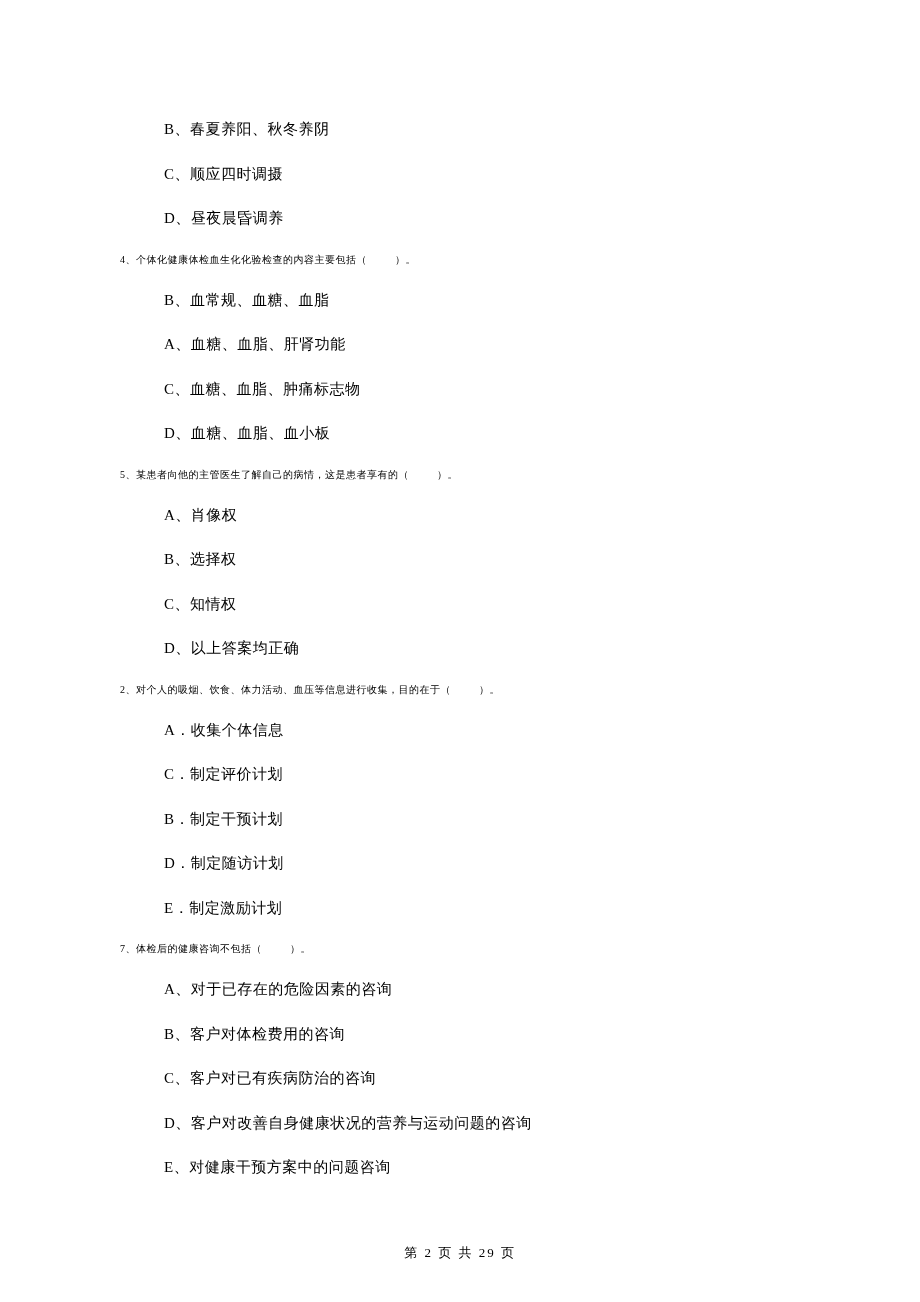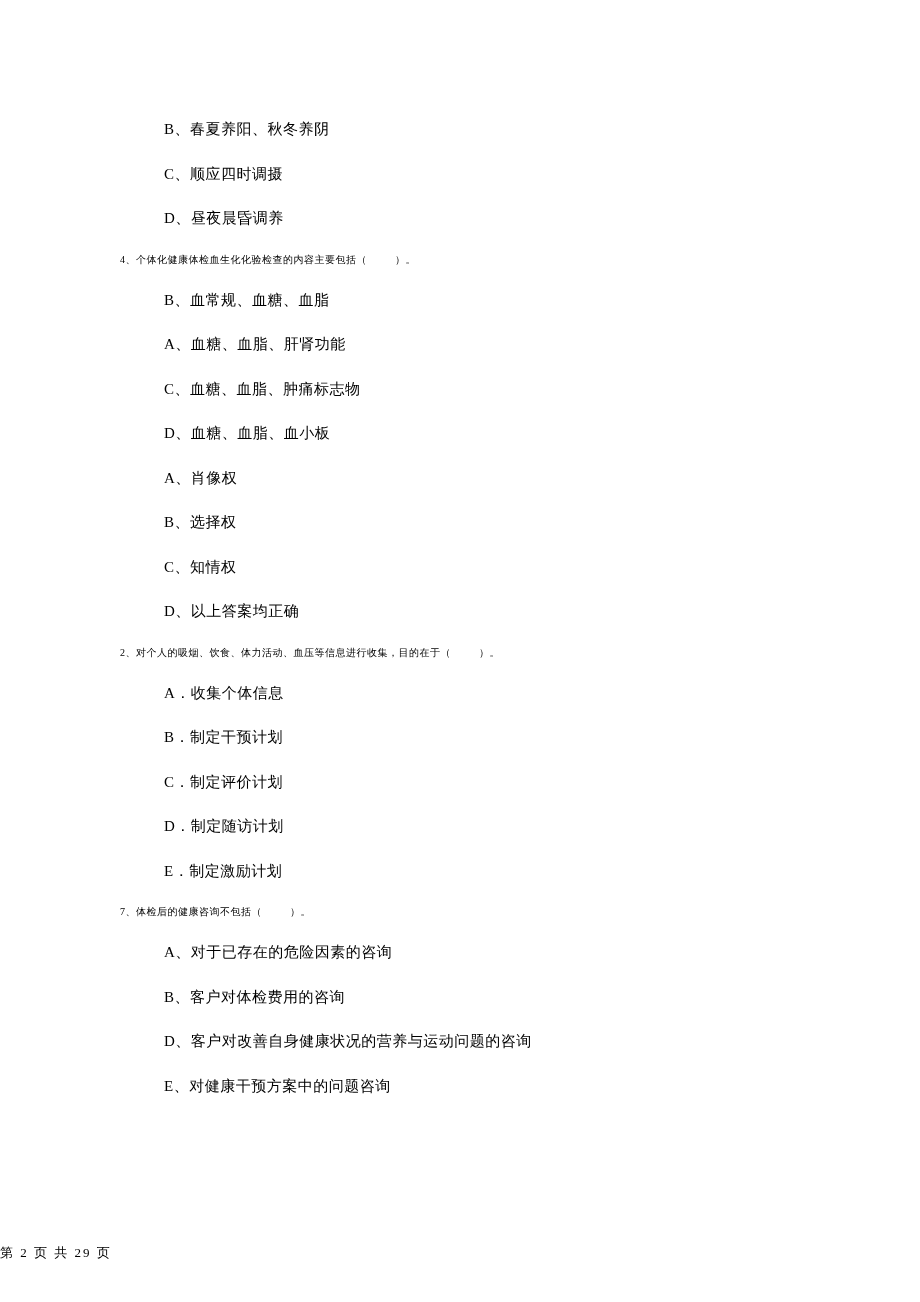--- a/index.html
+++ b/index.html
@@ -32,20 +32,21 @@
       letter-spacing: 0.5px;
     }
     .blank {
       display: inline-block;
       letter-spacing: 4px;
     }
     .footer {
       position: absolute;
       bottom: 40px;
       width: 100%;
+      text-align: center;
       font-size: 13px;
       letter-spacing: 2px;
     }
   </style>
 </head>
 <body>
 
 <div class="page">
 
   <div class="option">B、春夏养阳、秋冬养阴</div>
@@ -53,37 +54,41 @@
   <div class="option">D、昼夜晨昏调养</div>
 
   <div class="question">
     <span>4、个体化健康体检血生化化验检查的内容主要包括（</span><span class="blank">　　</span><span>）。</span>
   </div>
   <div class="option">B、血常规、血糖、血脂</div>
   <div class="option">A、血糖、血脂、肝肾功能</div>
   <div class="option">C、血糖、血脂、肿痛标志物</div>
   <div class="option">D、血糖、血脂、血小板</div>
 
+  <div class="question">
+    <span>5、某患者向他的主管医生了解自己的病情，这是患者享有的（</span><span class="blank">　　</span><span>）。</span>
+  </div>
   <div class="option">A、肖像权</div>
   <div class="option">B、选择权</div>
   <div class="option">C、知情权</div>
   <div class="option">D、以上答案均正确</div>
 
   <div class="question">
     <span>2、对个人的吸烟、饮食、体力活动、血压等信息进行收集，目的在于（</span><span class="blank">　　</span><span>）。</span>
   </div>
   <div class="option">A．收集个体信息</div>
+  <div class="option">C．制定评价计划</div>
   <div class="option">B．制定干预计划</div>
-  <div class="option">C．制定评价计划</div>
   <div class="option">D．制定随访计划</div>
   <div class="option">E．制定激励计划</div>
 
   <div class="question">
     <span>7、体检后的健康咨询不包括（</span><span class="blank">　　</span><span>）。</span>
   </div>
   <div class="option">A、对于已存在的危险因素的咨询</div>
   <div class="option">B、客户对体检费用的咨询</div>
+  <div class="option">C、客户对已有疾病防治的咨询</div>
   <div class="option">D、客户对改善自身健康状况的营养与运动问题的咨询</div>
   <div class="option">E、对健康干预方案中的问题咨询</div>
 
 </div>
 
 <div class="footer">第 2 页 共 29 页</div>
 
 </body></html>

